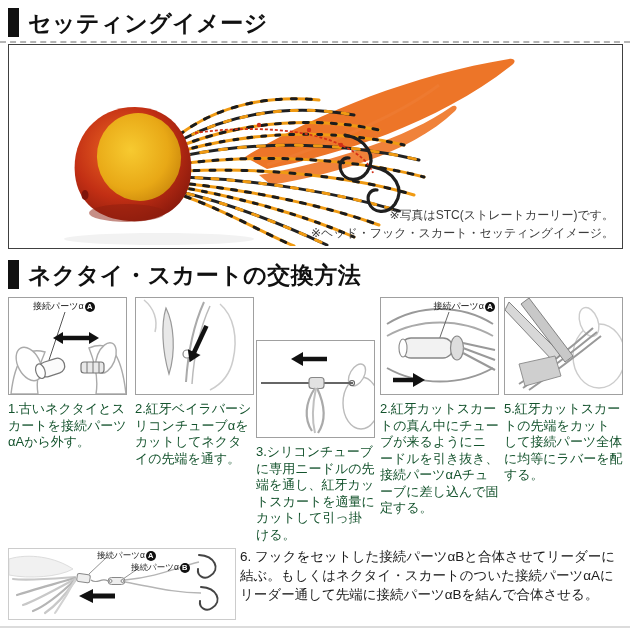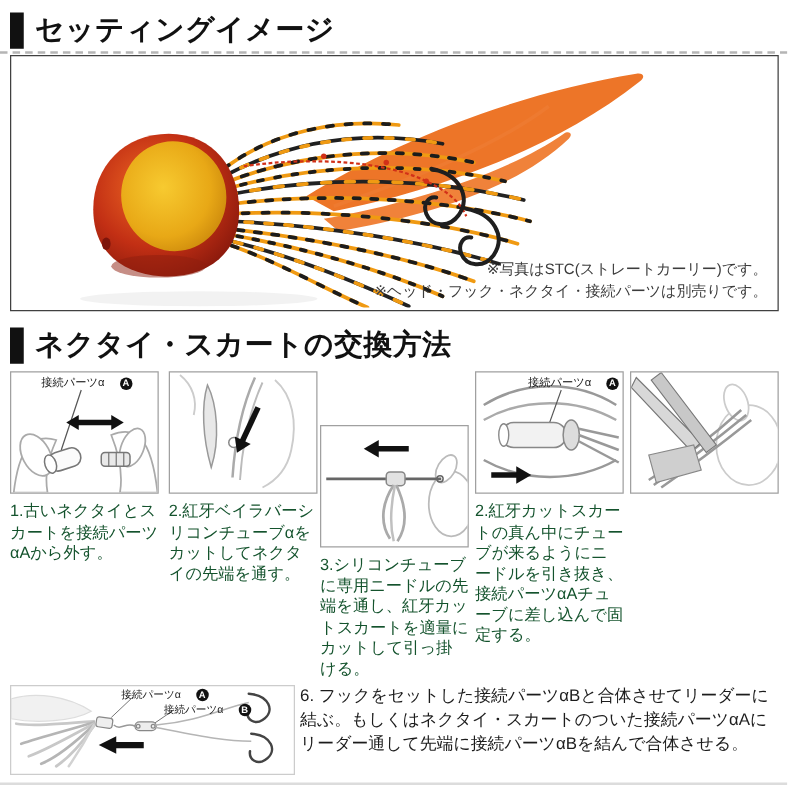--- a/index.html
+++ b/index.html
@@ -1,28 +1,28 @@
 <!DOCTYPE html>
 <html><head>
 <meta charset="utf-8">
 <style>
   html,body{margin:0;padding:0;background:#fff;}
   .page{position:relative;width:630px;height:630px;background:#fff;overflow:hidden;
         font-family:"Liberation Sans","DejaVu Sans",sans-serif;}
-  .sec-header{position:absolute;left:8px;display:flex;align-items:flex-end;gap:9px;}
+  .sec-header{position:absolute;left:8px;display:flex;align-items:flex-start;gap:9px;}
   .sec-header .bar{width:11px;height:29px;background:#111;}
   .sec-header h1{margin:0;font-size:23px;font-weight:bold;color:#111;letter-spacing:.5px;}
   .dashed{position:absolute;left:0;width:630px;border-top:2px dashed #b5b5b5;}
   .photo-box{position:absolute;left:8px;top:44px;width:613px;height:203px;
              border:1px solid #404040;background:#fff;}
   .notes{position:absolute;right:8px;bottom:5px;text-align:right;
          font-size:12px;line-height:1.55;color:#3c3c3c;}
   .col{position:absolute;top:297px;width:119px;}
   .panel{position:relative;width:117px;height:96px;border:1px solid #a0a0a0;background:#fff;}
-  .plabel{position:absolute;display:flex;align-items:center;gap:12px;font-size:9px;
+  .plabel{position:absolute;display:flex;align-items:center;gap:1px;font-size:9px;
           color:#1a1a1a;white-space:nowrap;z-index:2;}
   .badge{display:inline-block;width:10px;height:10px;border-radius:50%;background:#111;
          color:#fff;font-size:7.5px;line-height:10px;text-align:center;font-weight:bold;}
   .step-text{margin-top:6px;font-size:13px;line-height:1.27;color:#14532d;}
   .bottom-box{position:absolute;left:8px;top:548px;width:226px;height:70px;
               border:1px solid #ccc;background:#fff;}
   .step6{position:absolute;left:240px;top:548px;width:386px;font-size:13.5px;
          line-height:1.4;color:#1c1c1c;}
   .bottom-rule{position:absolute;left:0;top:626px;width:630px;border-top:2px solid #dcdcdc;}
   svg{display:block;}
@@ -97,21 +97,21 @@
           <circle cx="332" cy="100" r="2.2" fill="#d23018"></circle>
       </g>
 
       <g stroke="#1f1f1f" stroke-width="3.2" fill="none" stroke-linecap="round">
         <path d="M336,90 C358,94 368,112 358,127 C350,138 336,136 332,126 C329,118 334,112 340,113"></path>
         <path d="M364,122 C386,126 396,144 386,159 C378,170 364,168 360,158 C357,150 362,144 368,145"></path>
       </g>
     </svg>
     <div class="notes">
       <div>※写真はSTC(ストレートカーリー)です。</div>
-      <div>※ヘッド・フック・ネクタイ・接続パーツは別売りです。</div>
+      <div>※ヘッド・フック・スカート・セッティングイメージ。</div>
     </div>
   </div>
 
   <div class="sec-header" style="top:260px;">
     <span class="bar"></span>
     <h1>ネクタイ・スカートの交換方法</h1>
   </div>
 
   <div class="col" style="left:8px;">
     <div class="panel">
@@ -223,20 +223,21 @@
         <g fill="none" stroke="#999" stroke-width="2">
           <path d="M18,90 C44,72 70,52 92,34"></path>
           <path d="M24,92 C50,74 76,54 96,38"></path>
           <path d="M14,86 C40,70 66,50 88,30"></path>
         </g>
         <polygon points="4,4 56,56 48,63 0,12" fill="#d8d8d8" stroke="#777" stroke-width="0.9"></polygon>
         <polygon points="24,0 68,58 60,64 16,6" fill="#c8c8c8" stroke="#777" stroke-width="0.9"></polygon>
         <polygon points="14,66 50,58 56,78 20,88" fill="#cfcfcf" stroke="#888" stroke-width="0.9"></polygon>
       </svg>
     </div>
+    <div class="step-text">5.紅牙カットスカートの先端をカットして接続パーツ全体に均等にラバーを配する。</div>
   </div>
 
   <div class="bottom-box">
     <div class="plabel" style="top:1px;left:88px;font-size:8.5px;">
       <span>接続パーツα</span>
         <span class="badge">A</span>
     </div>
     <div class="plabel" style="top:13px;left:122px;font-size:8.5px;">
       <span>接続パーツα</span>
         <span class="badge">B</span>

